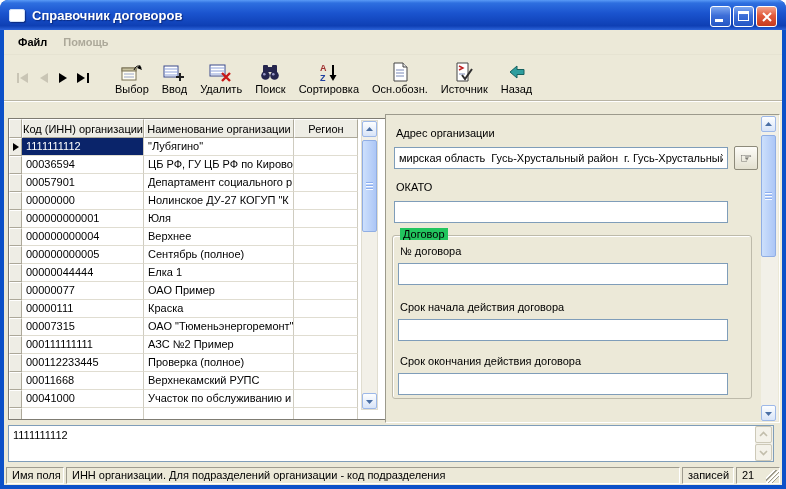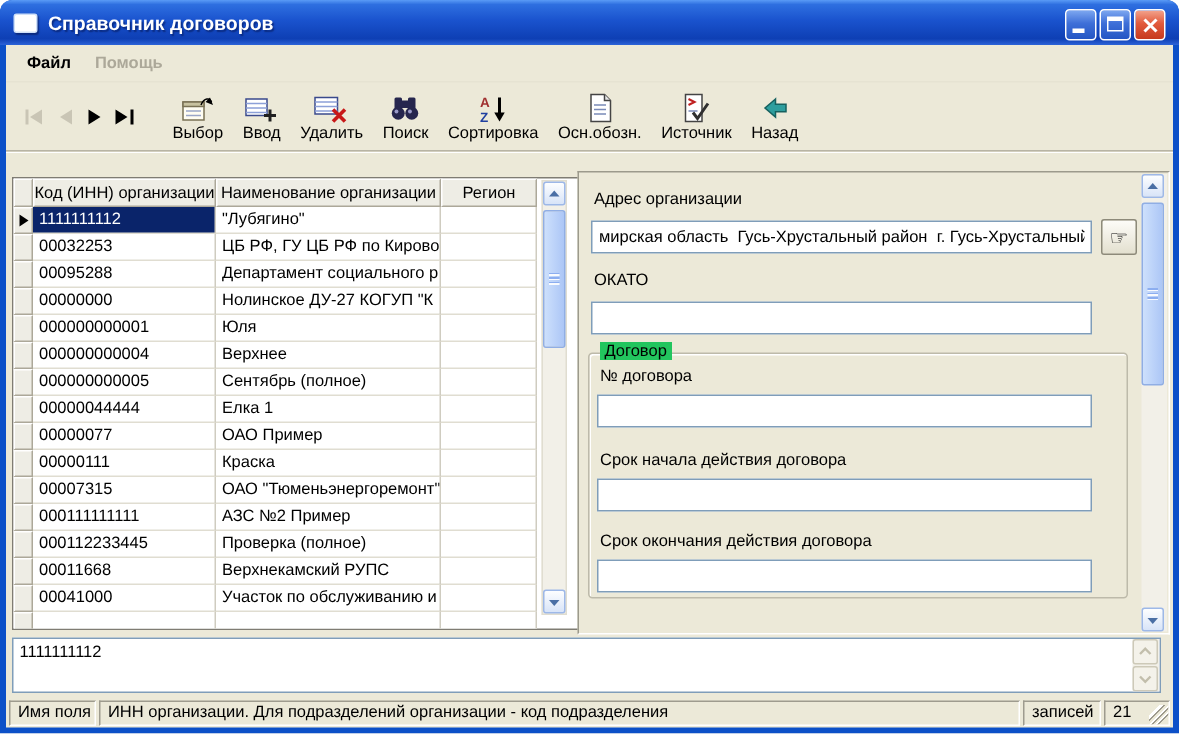--- a/index.html
+++ b/index.html
@@ -279,27 +279,27 @@
           <div class="grid-row selected">
         <div class="c-rowhdr">
               <div class="row-arrow"></div>
             </div>
         <div class="dcell c-code">1111111112</div>
         <div class="dcell c-name">"Лубягино"</div>
         <div class="dcell c-region"></div>
       </div>
           <div class="grid-row">
         <div class="c-rowhdr"></div>
-        <div class="dcell c-code">00032253</div>
+        <div class="dcell c-code">00036594</div>
         <div class="dcell c-name">ЦБ РФ, ГУ ЦБ РФ по Кирово</div>
         <div class="dcell c-region"></div>
       </div>
           <div class="grid-row">
         <div class="c-rowhdr"></div>
-        <div class="dcell c-code">00095288</div>
+        <div class="dcell c-code">00057901</div>
         <div class="dcell c-name">Департамент социального р</div>
         <div class="dcell c-region"></div>
       </div>
           <div class="grid-row">
         <div class="c-rowhdr"></div>
         <div class="dcell c-code">00000000</div>
         <div class="dcell c-name">Нолинское ДУ-27 КОГУП "К</div>
         <div class="dcell c-region"></div>
       </div>
           <div class="grid-row">

